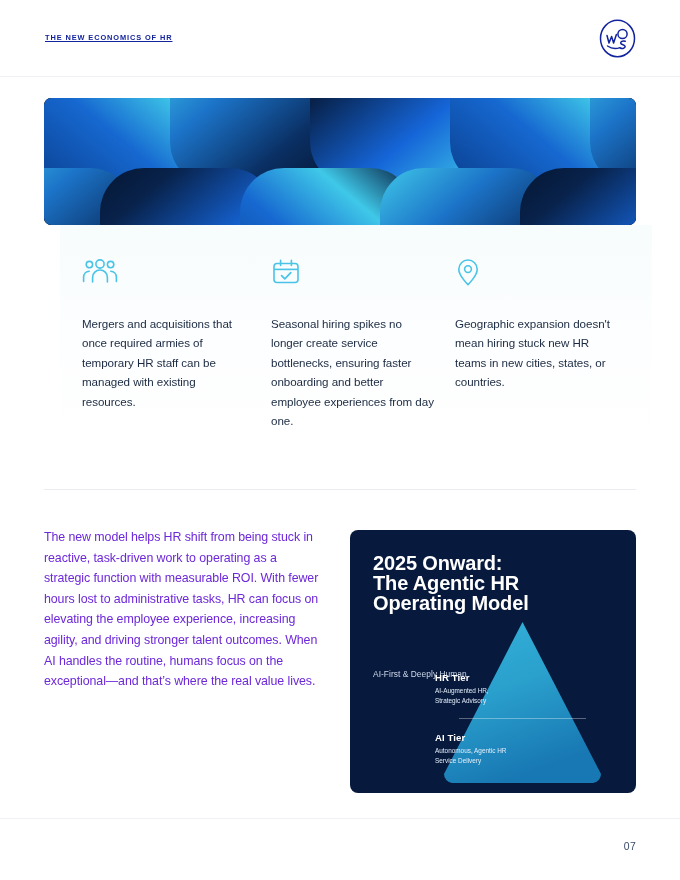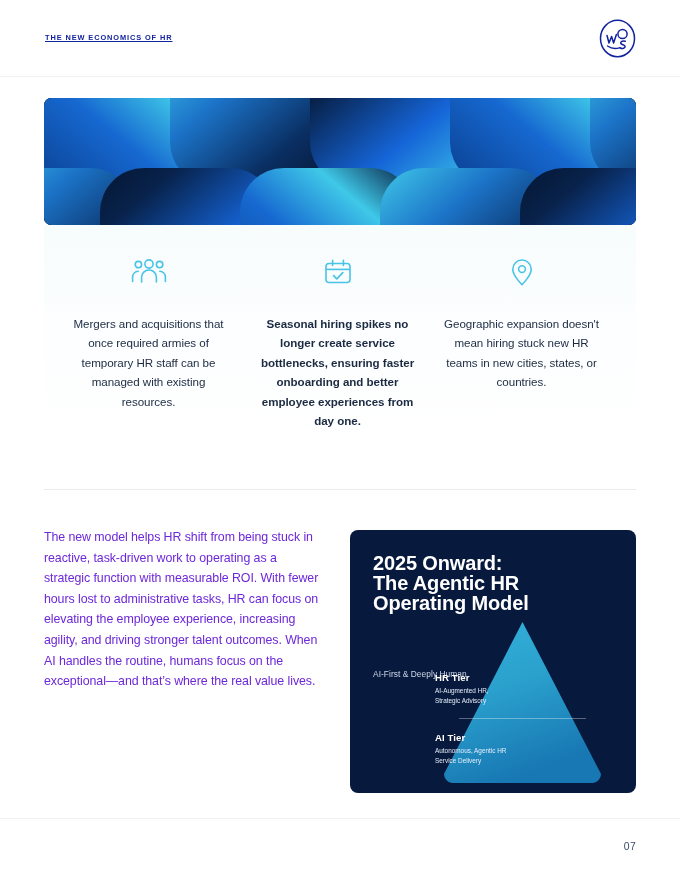--- a/index.html
+++ b/index.html
@@ -28,28 +28,27 @@
 
   
   .hero{
     position:absolute;left:44px;top:98px;width:592px;height:127px;
     border-radius:7px;overflow:hidden;background:#051733;
   }
   .hero-inner{position:absolute;inset:0;}
 
   
   .feature-card{
-    position:absolute;left:44px;top:225px;width:592px;height:222px;
+    position:absolute;left:60px;top:225px;width:592px;height:222px;
     background:linear-gradient(180deg,#f7fcfd 0%,#fdfeff 55%,#ffffff 100%);
     border-radius:0 0 3px 3px;
-    text-align:center;
   }
   .feature-col{position:absolute;top:32px;width:165px;}
   .col-1{left:22px;}
-  .col-2{left:211px;font-weight:bold;}
+  .col-2{left:211px;}
   .col-3{left:395px;}
   .feat-icon{height:30px;margin-bottom:27px;}
   .feat-text{
     font-size:11.6px;line-height:19.4px;color:#1b2a41;
     letter-spacing:-0.05px;
   }
 
   
   .mid-divider{
     position:absolute;left:44px;top:489px;width:592px;height:1px;

